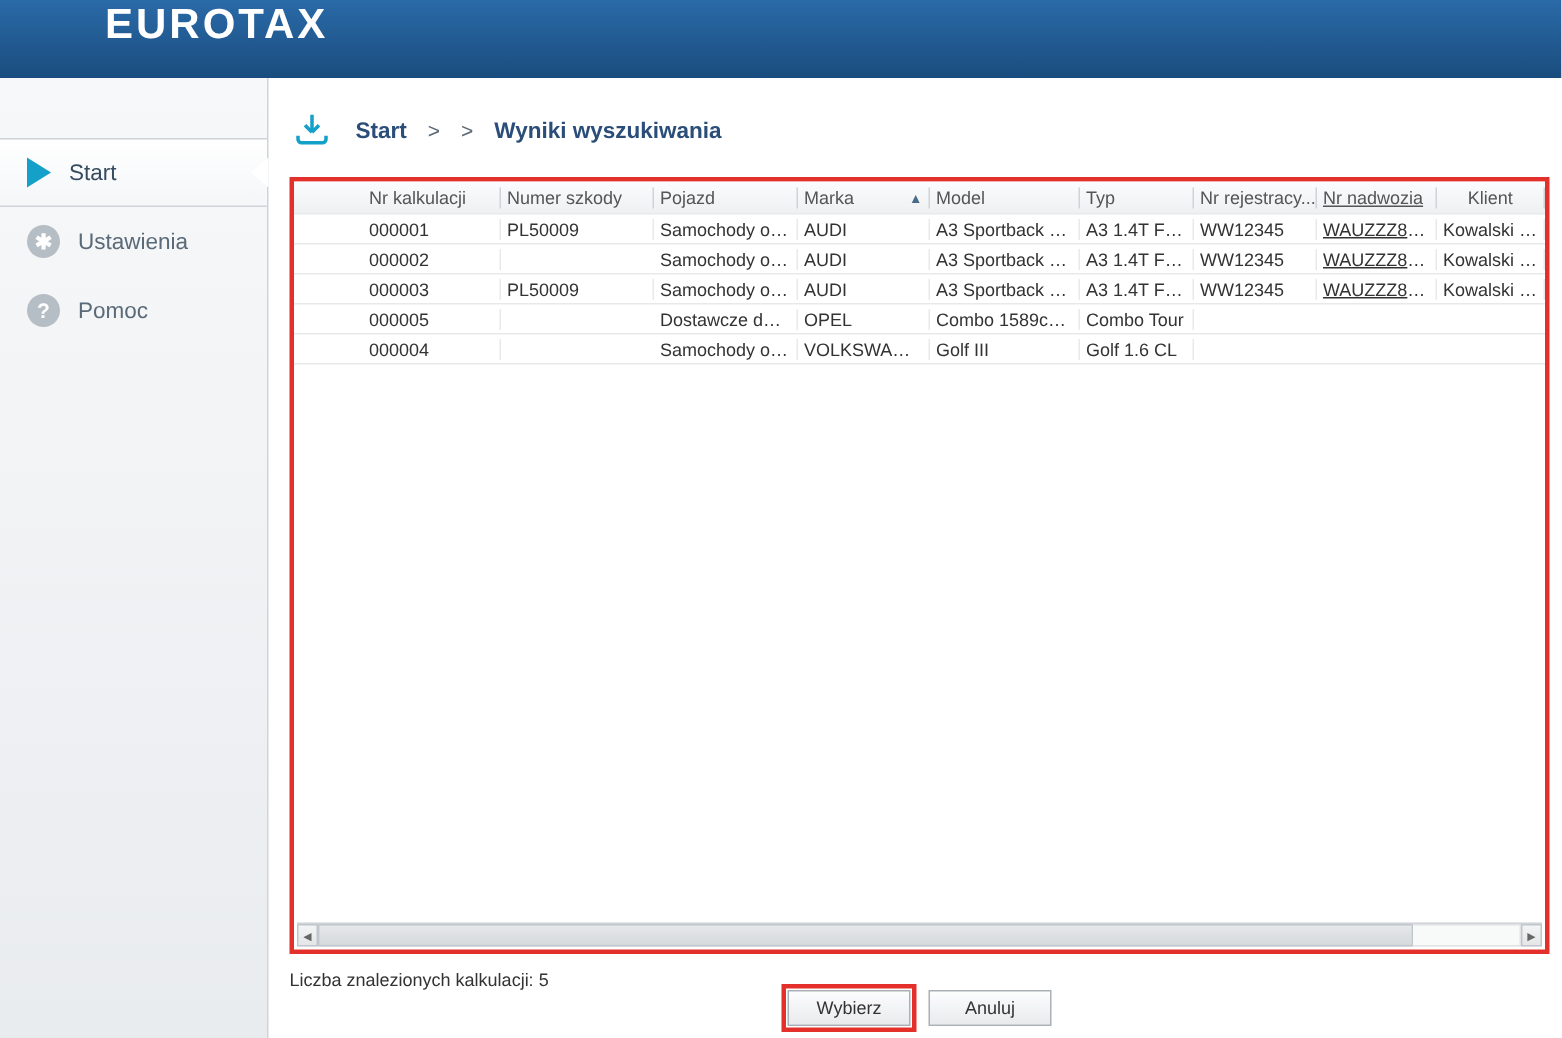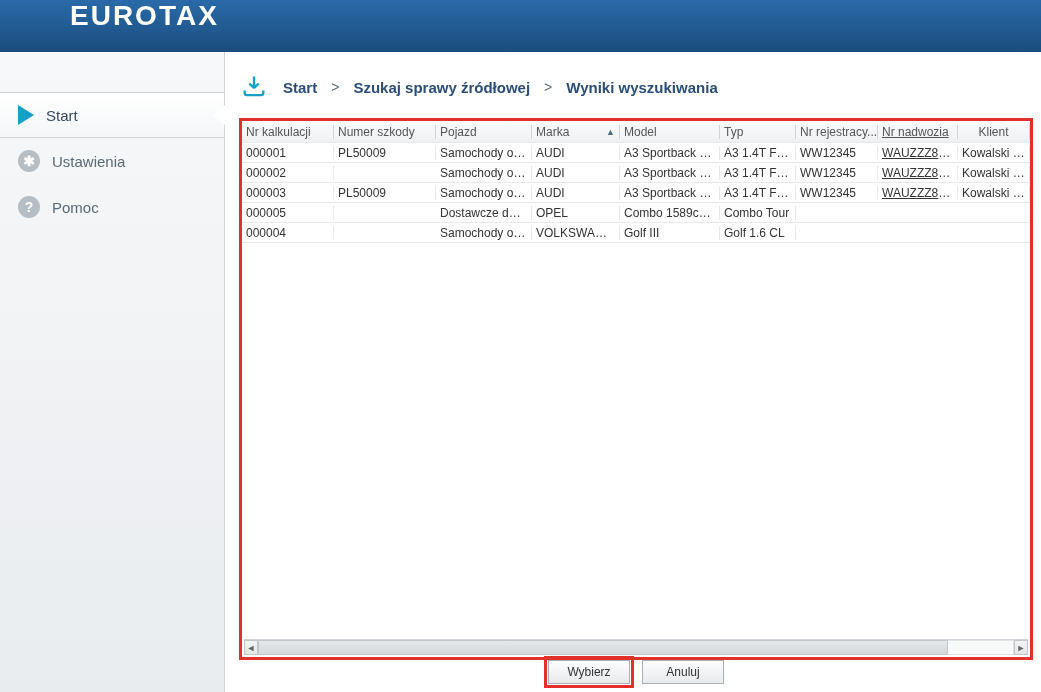--- a/index.html
+++ b/index.html
@@ -17,21 +17,21 @@
 .icon-start { width: 0; height: 0; border-left: 16px solid #14a0c9; border-top: 10px solid transparent; border-bottom: 10px solid transparent; display:inline-block; }
 .icon-gear, .icon-help { width: 22px; height: 22px; border-radius: 50%; background: #b6bec5; display: inline-flex; align-items: center; justify-content: center; color: #fff; font-weight: bold; font-size: 14px; }
 
 .main { flex: 1; padding: 20px 8px 8px 14px; display: flex; flex-direction: column; }
 .breadcrumb { display: flex; align-items: center; gap: 14px; margin-bottom: 16px; }
 .bc-icon { width: 30px; height: 30px; display: flex; align-items: center; justify-content: center; }
 .bc-icon svg { width: 28px; height: 28px; stroke: #14a0c9; fill: none; stroke-width: 2; }
 .bc-item { color: #2a4d7a; font-weight: bold; font-size: 15px; }
 .bc-sep { color: #5a6a78; font-size: 14px; }
 .grid { display: block; font-size: 12px; }
-.row { display: flex; border-bottom: 1px solid #e7e9eb; height: 20px; align-items: center; white-space: nowrap; overflow: hidden; }
+.row { display: flex; border-bottom: 1px solid #e7e9eb; height: 20px; align-items: center; white-space: nowrap; overflow: hidden; padding-left: 46px; }
 .row.header-row { background: linear-gradient(#fbfcfd, #eef0f2); height: 22px; color: #555; }
 .cell { overflow: hidden; text-overflow: ellipsis; padding: 0 4px; border-right: 1px solid #e7e9eb; flex-shrink: 0; }
 .header-row .cell { border-right: 1px solid #d0d4d8; display: flex; align-items: center; }
 .c0 { width: 92px; }
 .c1 { width: 102px; }
 .c2 { width: 96px; }
 .c3 { width: 88px; }
 .c4 { width: 100px; }
 .c5 { width: 76px; }
 .c6 { width: 82px; }
@@ -79,21 +79,20 @@
 
   <div class="main">
     <div class="breadcrumb">
       <span class="bc-icon">
         <svg viewBox="0 0 24 24">
             <path d="M12 3v10m0 0l-4-4m4 4l4-4M4 15v2a2 2 0 002 2h12a2 2 0 002-2v-2"></path>
           </svg>
       </span>
       <span class="bc-item">Start</span>
       <span class="bc-sep">&gt;</span>
-      <span class="bc-item">Szukaj sprawy źródłowej</span>
       <span class="bc-sep">&gt;</span>
       <span class="bc-item">Wyniki wyszukiwania</span>
     </div>
 
     <div class="red-area">
       <div class="grid">
         <div class="row header-row">
           <div class="cell c0">
               <span>Nr kalkulacji</span>
             </div>
@@ -183,19 +182,22 @@
       </div>
       <div class="empty"></div>
       <div class="hscroll">
         <div class="arr left">◄</div>
         <div class="track"></div>
         <div class="thumb"></div>
         <div class="arr right">►</div>
       </div>
     </div>
 
+    <div class="result-count">
+      <span>Liczba znalezionych kalkulacji:</span>&nbsp;<span>5</span>
+    </div>
 
     <div class="actions">
       <button class="btn btn-highlight">Wybierz</button>
       <button class="btn">Anuluj</button>
     </div>
   </div>
 </div>
 
 </body></html>

